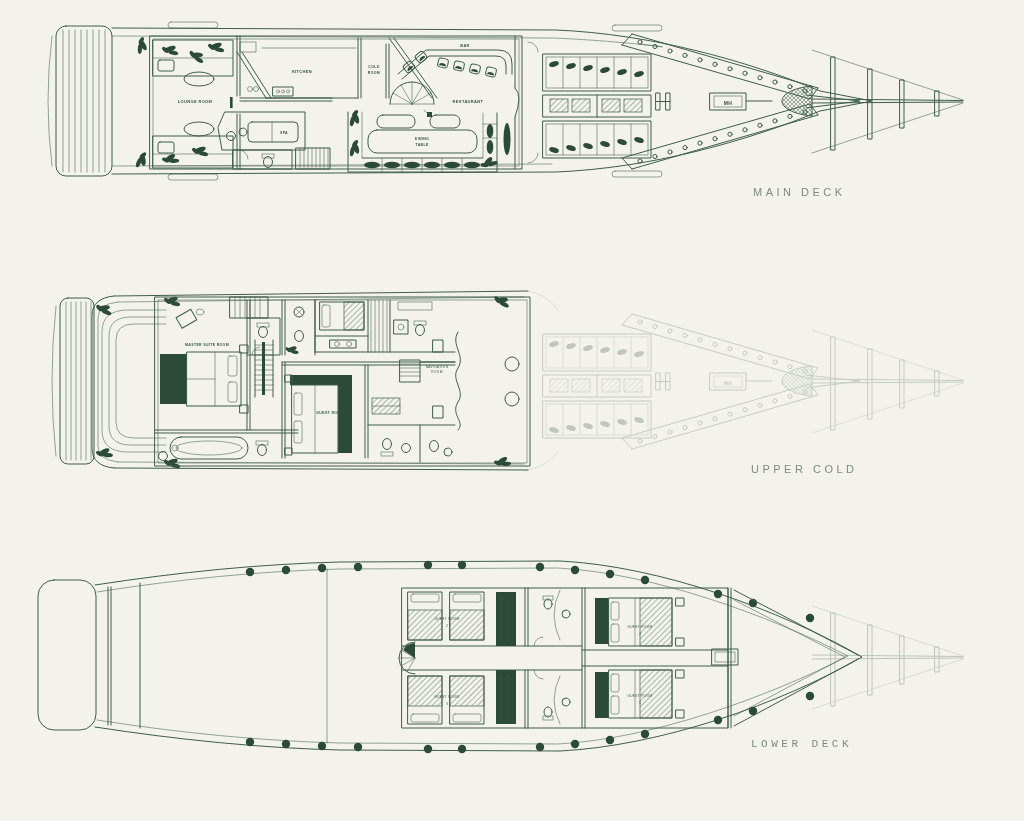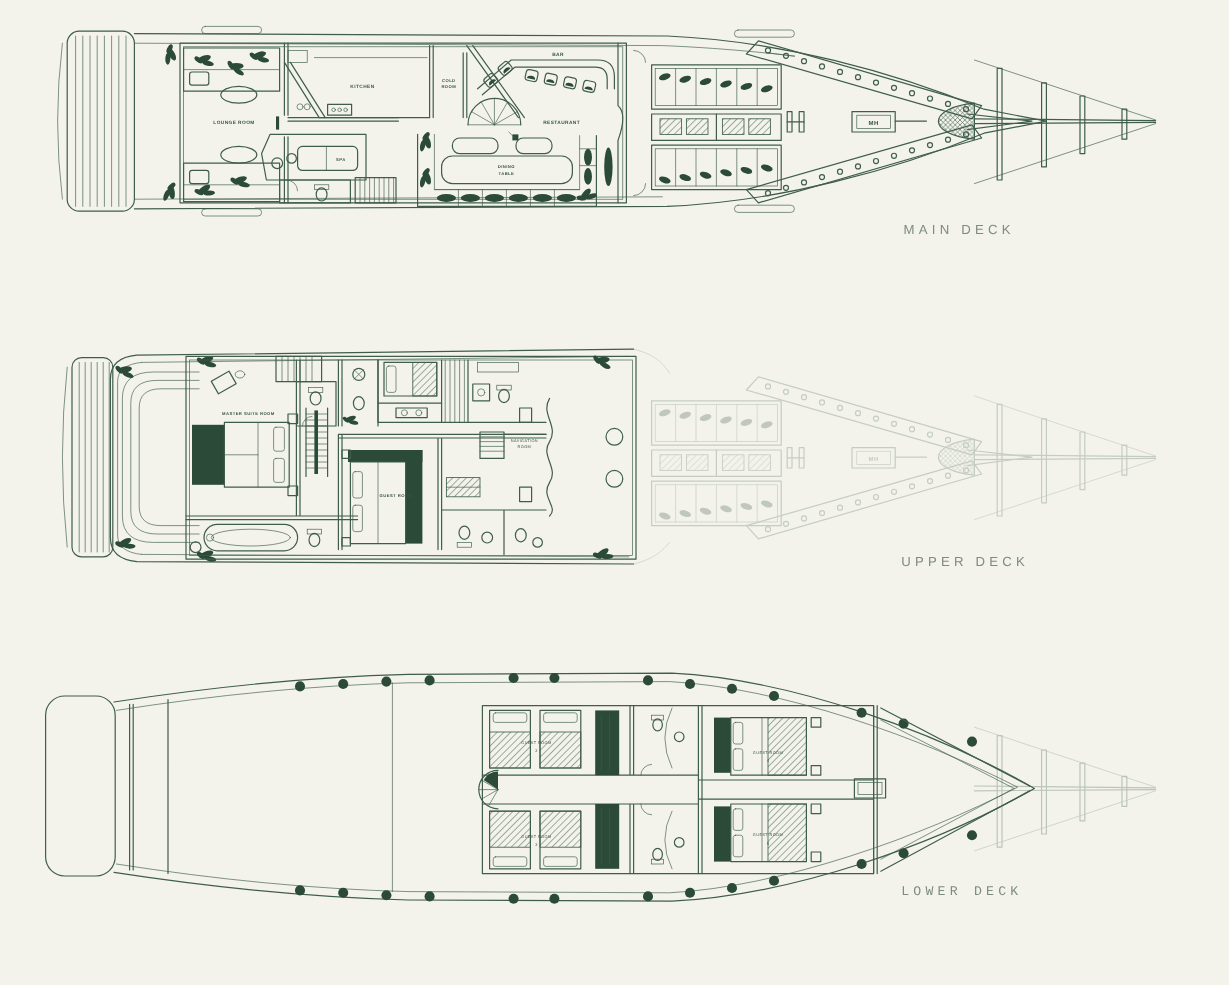--- a/index.html
+++ b/index.html
@@ -524,14 +524,14 @@
       <path class="ln" d="M734 590L858 655M734 726L858 659"></path>
       <path class="lt" d="M734 600L845 657M734 716L845 657"></path>
       <rect class="ln" x="712" y="649" width="26" height="16"></rect>
       <rect class="lt" x="715" y="652" width="20" height="10"></rect>
     </g>
   </g>
 </g>
 </svg>
 
 <div class="deck-title" style="left:753px;top:186px;">MAIN DECK</div>
-<div class="deck-title" style="left:751px;top:463px;">UPPER DECK</div>
+<div class="deck-title" style="left:751px;top:463px;">UPPER COLD</div>
 <div class="deck-title" style="left:751px;top:738px;font-family:Liberation Mono, monospace;">LOWER DECK</div>
 
 </body></html>

